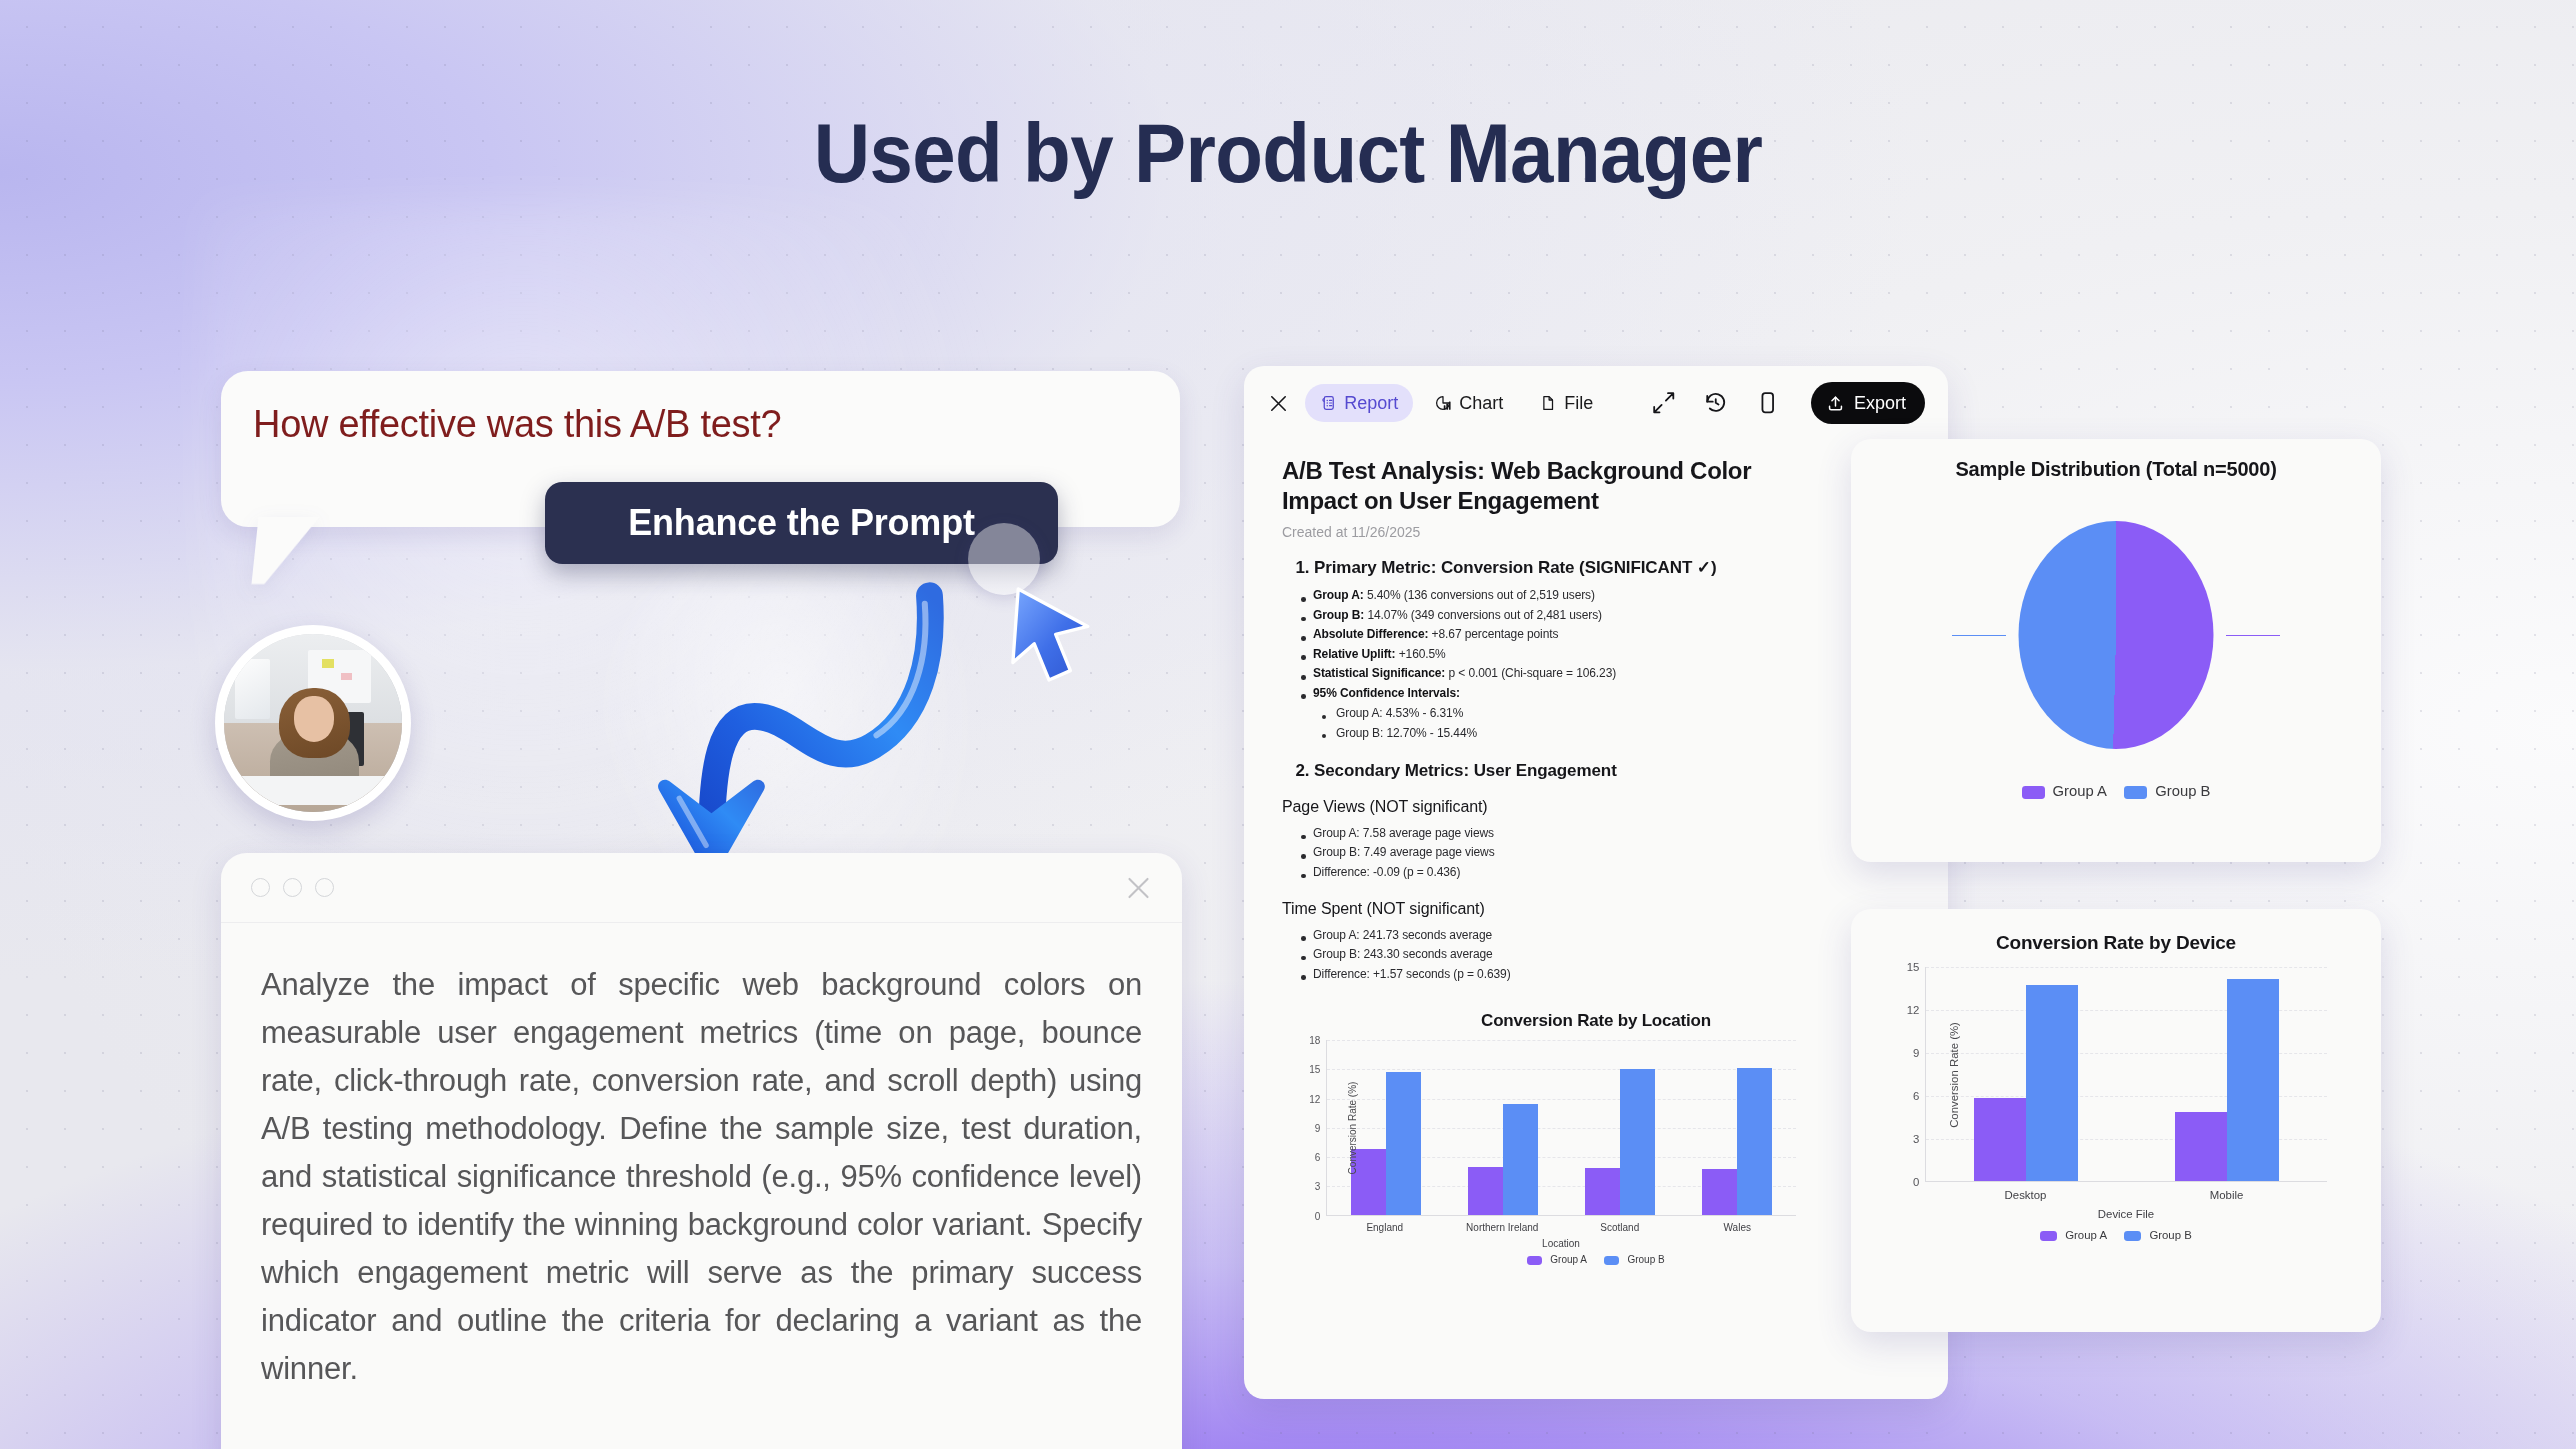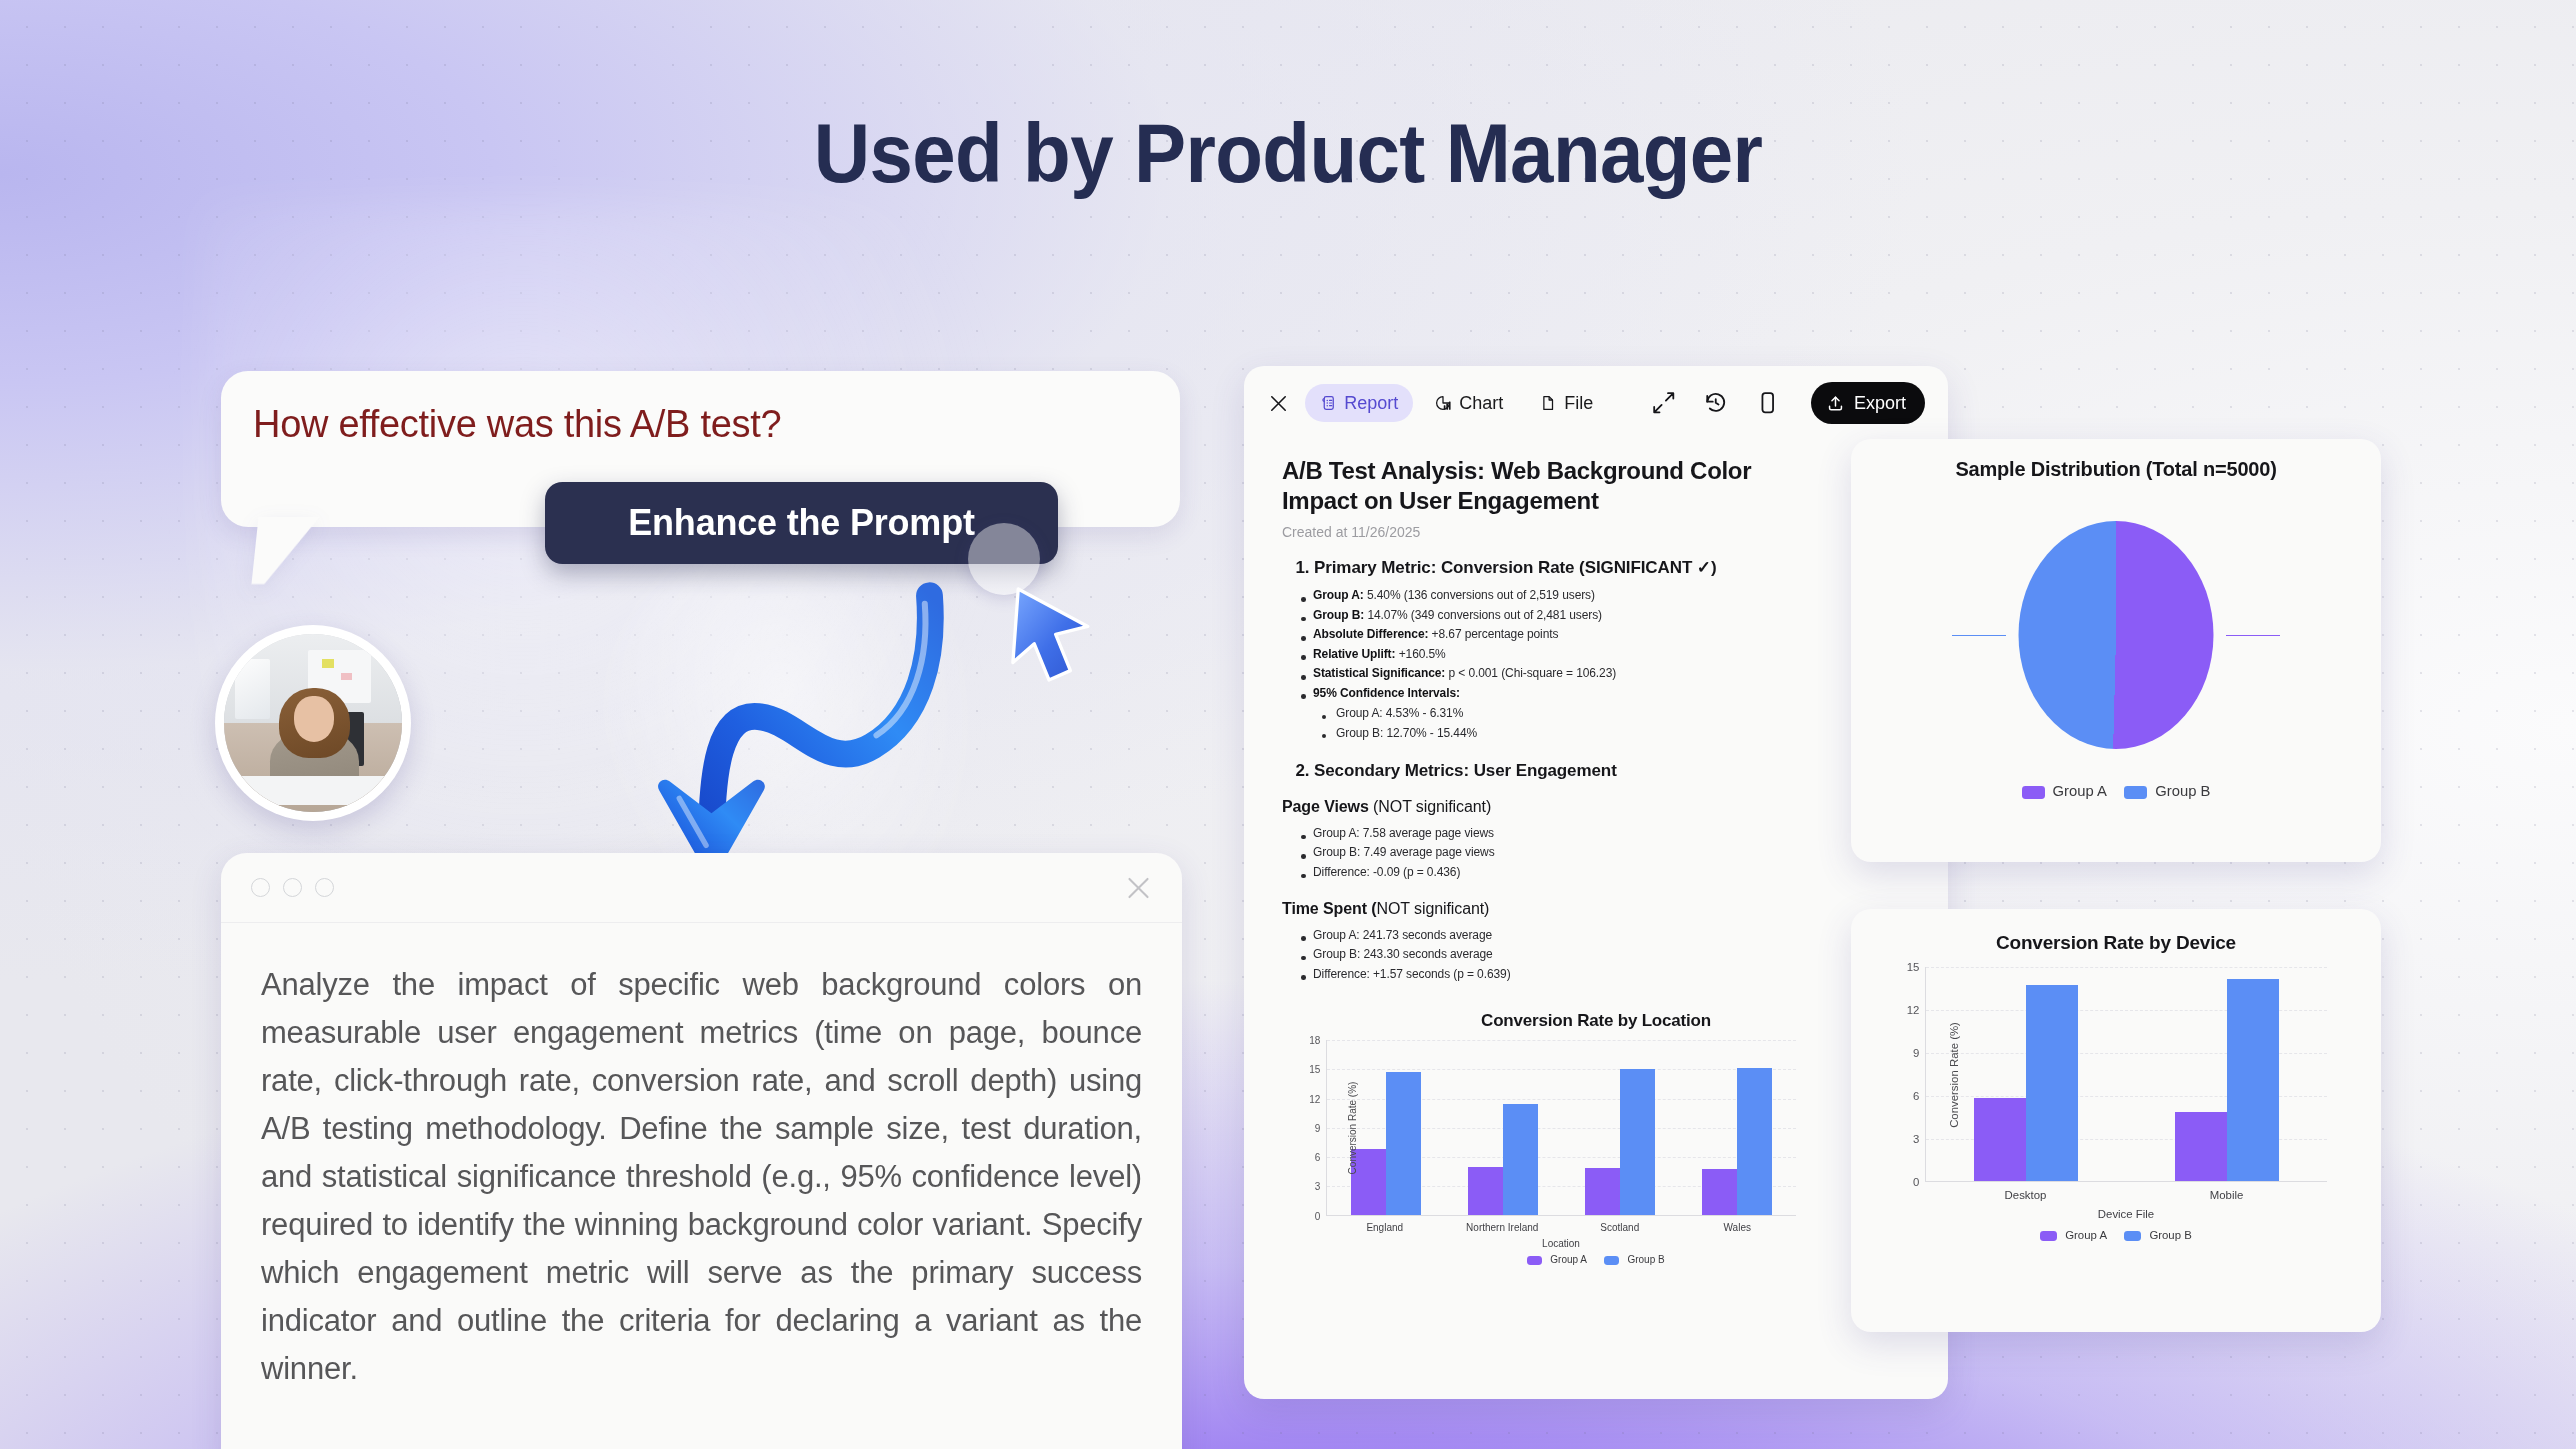--- a/index.html
+++ b/index.html
@@ -213,21 +213,21 @@
   .report-content { padding: 16px 38px 0 38px; }
   .report-title {
     font-size: 24px; font-weight: 700; color: #16161a;
     line-height: 1.25; letter-spacing: -0.3px;
     max-width: 537px;
   }
   .report-created { font-size: 14px; color: #9c9ca1; margin-top: 8px; }
   .report-h2 { font-size: 21.5px; font-weight: 700; color: #16161a; margin-top: 23px; letter-spacing: -0.2px; }
   .report-num { font-size: 17px; font-weight: 700; color: #16161a; margin-top: 17.4px; padding-left: 13.4px; letter-spacing: -0.1px;}
   .report-sub { font-size: 16px; color: #16161a; margin-top: 17.4px; letter-spacing: -0.1px;}
-  .report-sub b { font-weight: 700; }
+  .report-sub b { font-weight: 400; }
   ul.rlist { list-style: none; margin-top: 8px; }
   ul.rlist > li {
     font-size: 12px; color: #2a2a2e; line-height: 1.62;
     padding-left: 31px; position: relative; letter-spacing: -0.1px;
   }
   ul.rlist > li::before {
     content: ""; position: absolute; left: 19px; top: 10.7px;
     width: 4.7px; height: 4.7px; border-radius: 50%; background: #2a2a2e;
   }
   ul.rlist > li b { font-weight: 700; color: #111114; }

